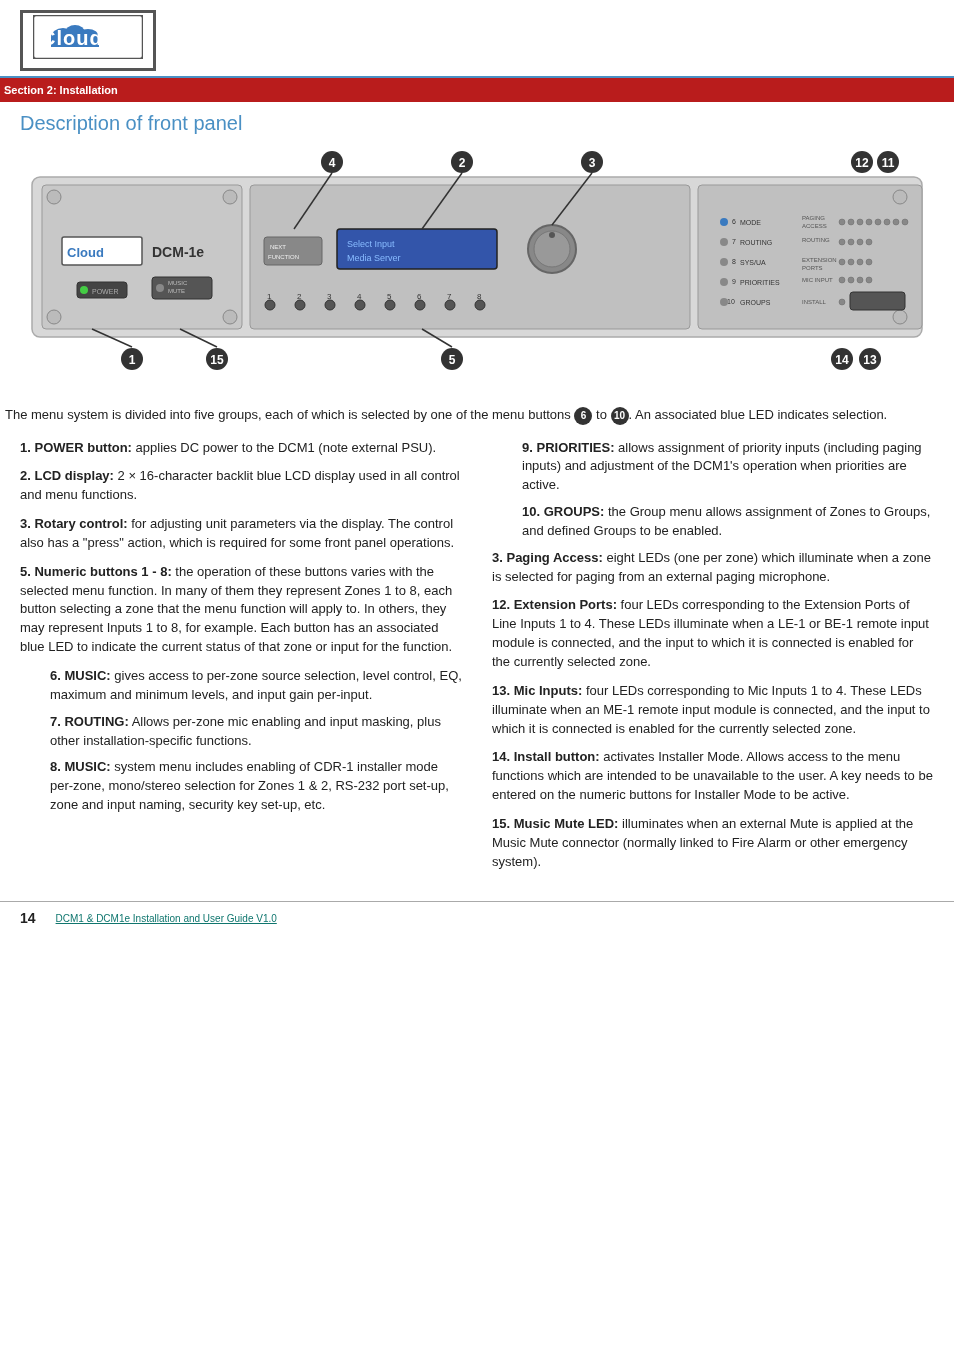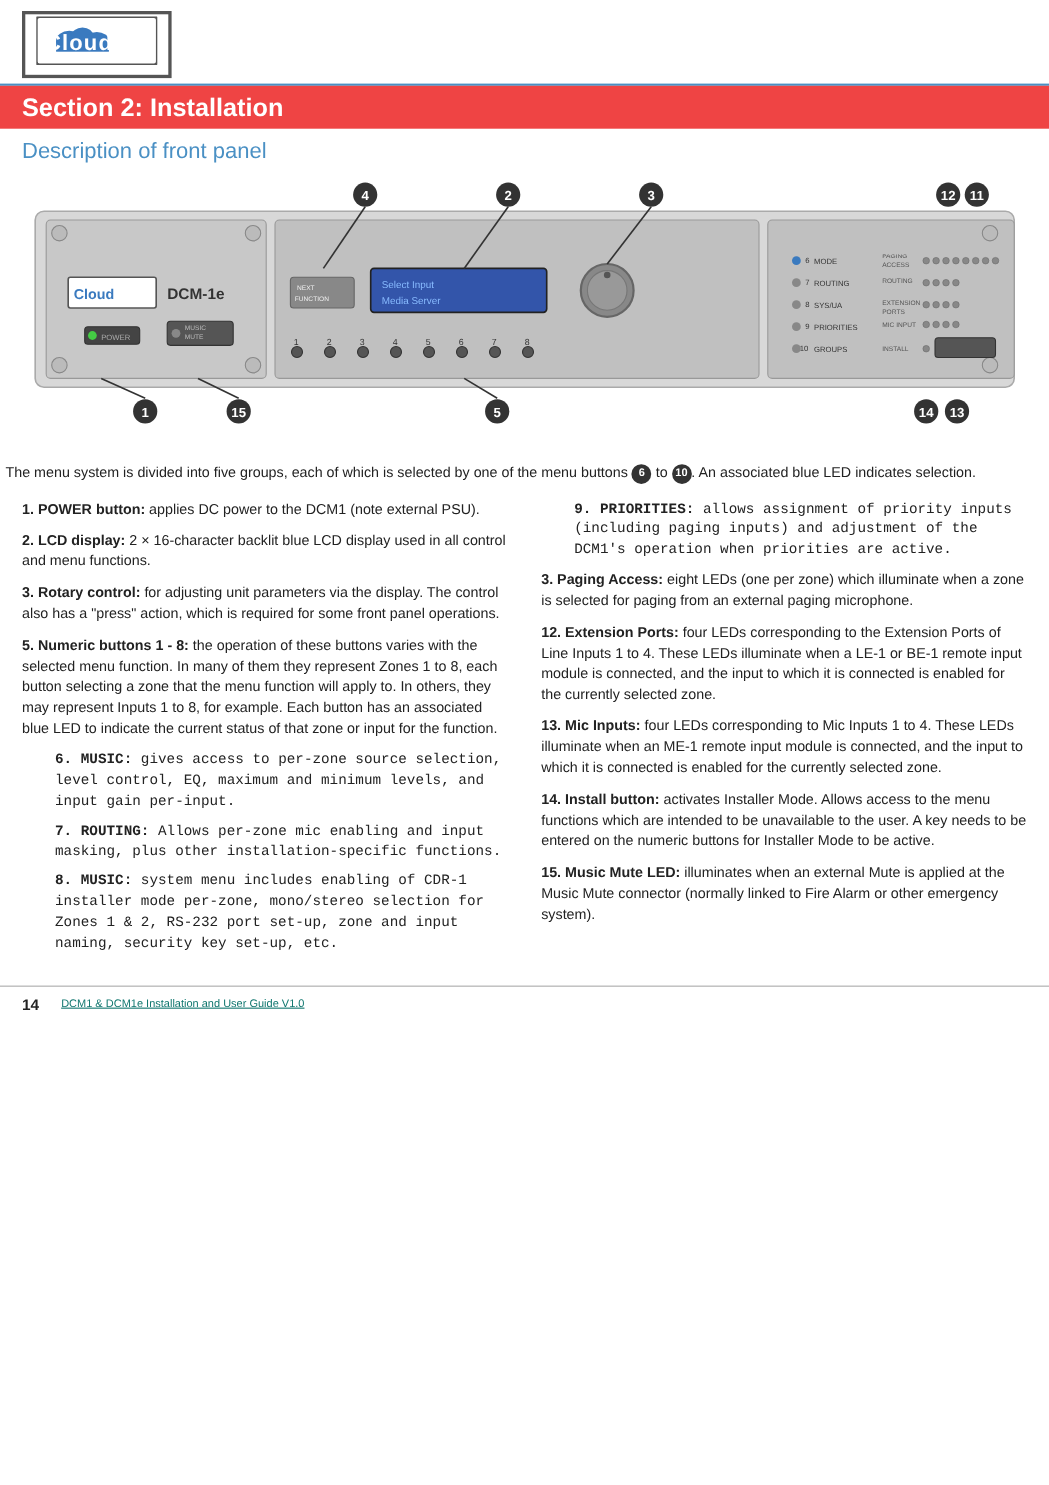--- a/index.html
+++ b/index.html
@@ -24,25 +24,25 @@
       font-weight: bold;
       color: #333;
       letter-spacing: 2px;
       border: 3px solid #555;
       padding: 2px 10px;
       font-family: 'Arial Black', sans-serif;
     }
 
     
     .section-title-bar {
-      background: #ef4444;
+      background: #b91c1c;
       color: #fff;
-      font-size: 23px;
-      font-weight: bold;
-      padding: 6px 20px;
+      font-size: 11px;
+      font-weight: bold;
+      padding: 6px 4px;
       margin: 0 0 4px 0;
     }
 
     
     .subtitle {
       color: #4a90c4;
       font-size: 20px;
       font-weight: normal;
       padding: 6px 24px 12px 20px;
     }
@@ -86,21 +86,20 @@
       padding: 8px 20px 4px 5px;
       font-size: 13px;
       line-height: 1.5;
     }
 
     
     .sub-item {
       margin-left: 30px;
       margin-bottom: 8px;
       line-height: 1.45;
-      font-family: Liberation Mono, monospace;
     }
 
     
     .page-footer {
       border-top: 1px solid #aaa;
       display: flex;
       align-items: center;
       padding: 8px 20px;
       margin-top: 20px;
     }
@@ -352,20 +351,23 @@
     </div>
     <div class="sub-item">
       <span class="item-num">8.</span>&nbsp;<span class="item-label">MUSIC:</span><span> system menu includes enabling of CDR-1 installer mode per-zone, mono/stereo selection for Zones 1 &amp; 2, RS-232 port set-up, zone and input naming, security key set-up, etc.</span>
     </div>
   </div>
 
   <div class="col-right">
     <div class="sub-item">
       <span class="item-num">9.</span>&nbsp;<span class="item-label">PRIORITIES:</span><span> allows assignment of priority inputs (including paging inputs) and adjustment of the DCM1's operation when priorities are active.</span>
     </div>
+    <div class="sub-item">
+      <span class="item-num">10.</span>&nbsp;<span class="item-label">GROUPS:</span><span> the Group menu allows assignment of Zones to Groups, and defined Groups to be enabled.</span>
+    </div>
     <div class="item">
       <span class="item-num">3.</span>&nbsp;<span class="item-label">Paging Access:</span><span> eight LEDs (one per zone) which illuminate when a zone is selected for paging from an external paging microphone.</span>
     </div>
     <div class="item">
       <span class="item-num">12.</span>&nbsp;<span class="item-label">Extension Ports:</span><span> four LEDs corresponding to the Extension Ports of Line Inputs 1 to 4. These LEDs illuminate when a LE-1 or BE-1 remote input module is connected, and the input to which it is connected is enabled for the currently selected zone.</span>
     </div>
     <div class="item">
       <span class="item-num">13.</span>&nbsp;<span class="item-label">Mic Inputs:</span><span> four LEDs corresponding to Mic Inputs 1 to 4. These LEDs illuminate when an ME-1 remote input module is connected, and the input to which it is connected is enabled for the currently selected zone.</span>
     </div>
     <div class="item">

